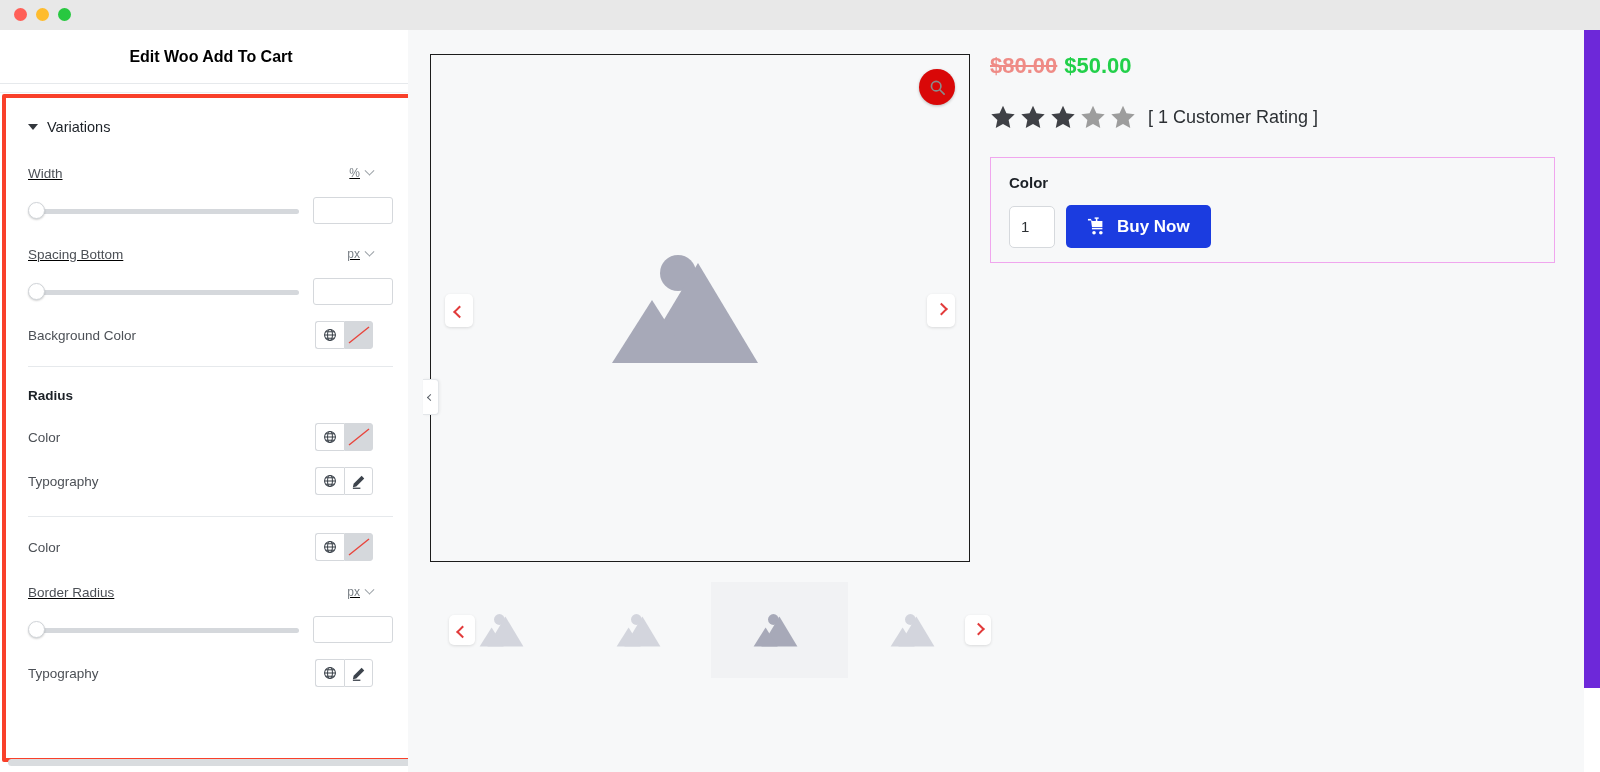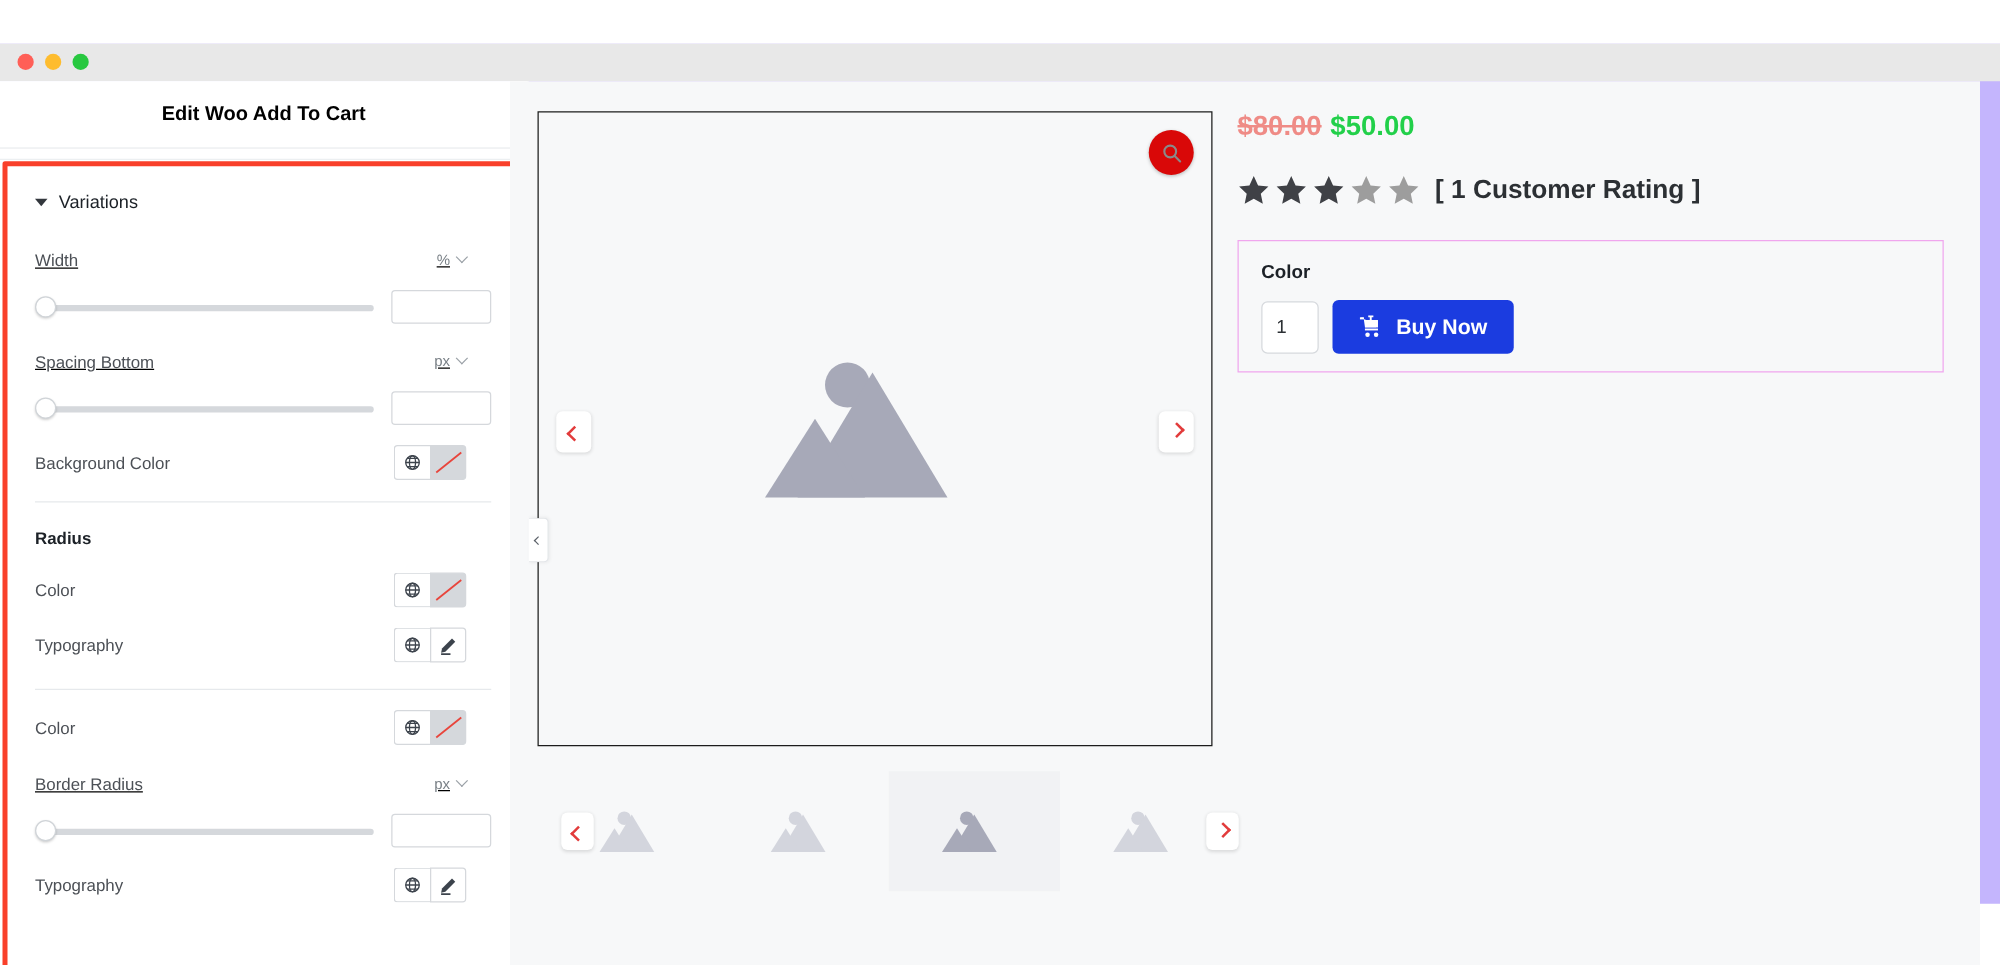--- a/index.html
+++ b/index.html
@@ -2,21 +2,21 @@
 <html><head>
 <meta charset="utf-8">
 <style>
   * { box-sizing: border-box; margin: 0; padding: 0; }
   html, body {
     width: 1600px; height: 772px;
     font-family: "Liberation Sans", sans-serif;
     background: #ffffff;
     overflow: hidden;
   }
-  #app { position: relative; width: 1600px; height: 688px; background:#c4b5fd;margin-top:35px; }
+  #app { position: relative; width: 1600px; height: 688px; background:#6d28d9; }
 
   
   .titlebar {
     position: absolute; left:0; top:0; width:1600px; height:30px;
     background:#e8e8e8;
   }
   .lights { position:absolute; left:14px; top:8px; display:flex; gap:9px; }
   .light { width:13px; height:13px; border-radius:50%; }
   .l-red{background:#ff5f57;} .l-yellow{background:#febc2e;} .l-green{background:#28c840;}
 
@@ -141,21 +141,21 @@
   .t-nav.left { left:12px; top:33px; } .t-nav.right { right:-6px; top:33px; }
 
   
   .summary { position:absolute; left:582px; top:24px; width:570px; }
   .price { font-size:22px; line-height:1.1; margin-bottom:26px; }
   .price .old { color:#ef8b86; text-decoration:line-through; font-weight:bold; }
   .price .new { color:#22d04a; font-weight:bold; margin-left:7px; }
 
   .rating-row { display:flex; align-items:center; gap:12px; margin-bottom:27px; }
   .stars { display:flex; gap:4px; }
-  .rating-text { font-size:21px; color:#2c3034;font-weight:bold; }
+  .rating-text { font-size:18px; color:#2c3034; }
 
   .variations-box {
     border:1px solid #f0a6ee; padding:12px 0 14px 0; width:565px;
   }
   .attr-row { display:flex; align-items:center; gap:14px; padding:4px 18px 14px 18px; }
   .attr-label { font-size:15px; font-weight:bold; color:#1c2127; }
   .select-box {
     width:202px; height:42px; border:1px solid #d6d9dd; border-radius:5px; background:#fff;
     display:flex; align-items:center; justify-content:space-between; padding:0 12px 0 18px;
     font-size:17px; color:#2c3034;

